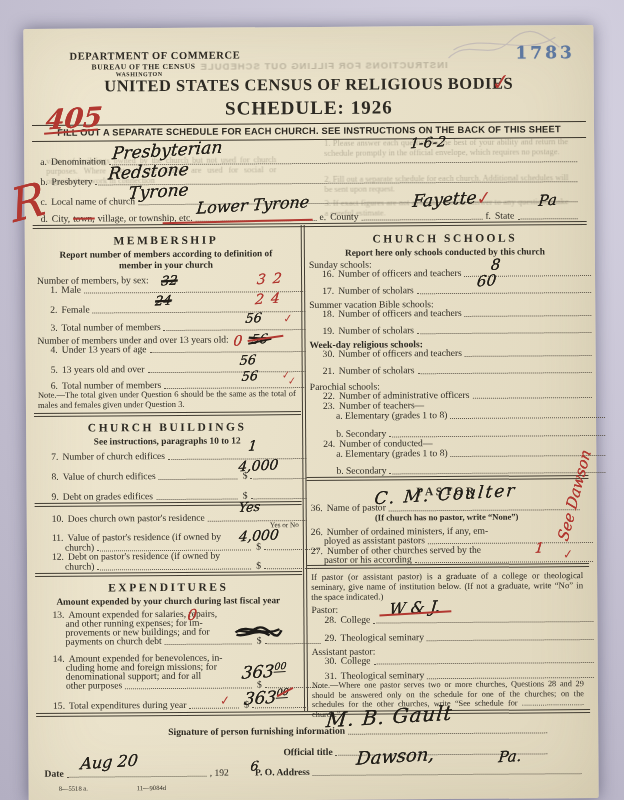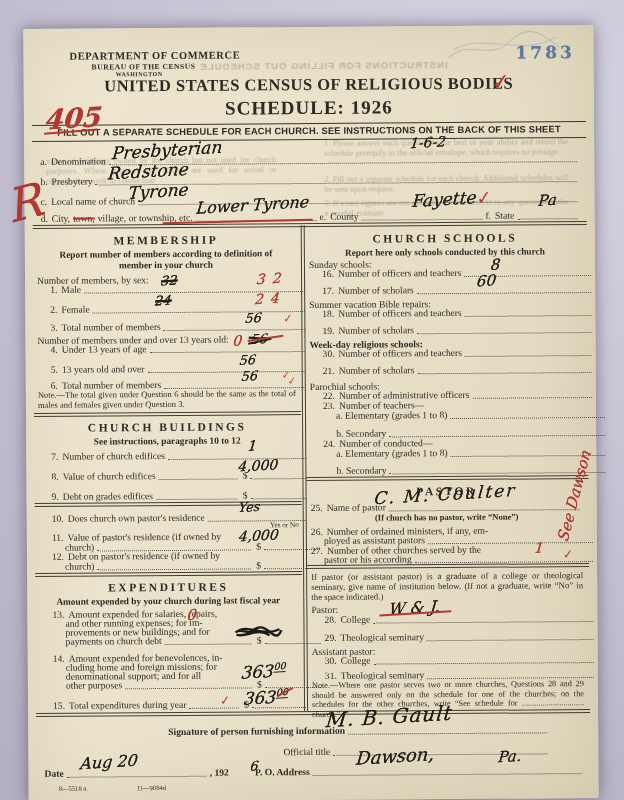--- a/index.html
+++ b/index.html
@@ -312,21 +312,21 @@
     <span class="ldr"></span>
   </div>
   <div class="hw" style="left:466px;top:230px;font-size:15px;">8</div>
   <div class="q rc in1" style="top:259px;">
     <span class="num">17.</span>
     <span class="lbl">Number of scholars</span>
     <span class="ldr"></span>
   </div>
   <div class="hw" style="left:452px;top:246px;font-size:15px;">60</div>
 
-  <div class="grp" style="left:284px;top:272px;">Summer vacation Bible repairs:</div>
+  <div class="grp" style="left:284px;top:272px;">Summer vacation Bible schools:</div>
   <div class="q rc in1" style="top:282px;">
     <span class="num">18.</span>
     <span class="lbl">Number of officers and teachers</span>
     <span class="ldr"></span>
   </div>
   <div class="q rc in1" style="top:299px;">
     <span class="num">19.</span>
     <span class="lbl">Number of scholars</span>
     <span class="ldr"></span>
   </div>
@@ -369,21 +369,21 @@
     <span class="lbl">a. Elementary (grades 1 to 8)</span>
     <span class="ldr"></span>
   </div>
   <div class="q rc in2" style="top:439px;">
     <span class="lbl">b. Secondary</span>
     <span class="ldr"></span>
   </div>
 
   <div class="sec-title" style="left:284px;width:272px;top:459px;">PASTOR</div>
   <div class="q rc" style="top:476px;">
-    <span class="num">25.</span>
+    <span class="num">36.</span>
     <span class="lbl">Name of pastor</span>
     <span class="ldr"></span>
   </div>
   <div class="hw" style="left:348px;top:458px;font-size:17px;letter-spacing:2px;">C. M. Coulter</div>
   <div class="sec-sub" style="left:284px;width:272px;top:487px;font-weight:bold;font-size:8.6px;">(If church has no pastor, write “None”)</div>
 
   <div class="q rc" style="top:500px;">
     <span class="num">26.</span>
     <span class="lbl">Number of ordained ministers, if any, em-</span>
   </div>
@@ -436,28 +436,28 @@
 
   <div class="hw red" style="left:463px;top:461px;width:170px;font-size:15px;text-align:center;transform:rotate(-75deg) skewX(-6deg);">See Dawson</div>
 
   <div class="q" style="left:140px;top:699px;width:382px;">
     <span class="lbl" style="font-weight:bold;">Signature of person furnishing information</span>
     <span class="ldr"></span>
   </div>
   <div class="hw" style="left:298px;top:678px;font-size:20px;letter-spacing:1px;">M. B. Gault</div>
 
   <div class="q" style="left:255px;top:720px;width:267px;">
-    <span class="lbl" style="font-weight:normal;">Official title</span>
+    <span class="lbl" style="font-weight:bold;">Official title</span>
     <span class="ldr"></span>
   </div>
 
   <div class="q" style="left:16px;top:740px;width:540px;">
     <span class="lbl" style="font-weight:bold;">Date</span>
     <span class="ldr" style="flex:0 0 140px;"></span>
-    <span class="lbl" style="font-weight:bold;">, 192</span>
+    <span class="lbl" style="font-weight:normal;">, 192</span>
     <span style="flex:0 0 26px;"></span>
     <span class="lbl" style="font-weight:bold;">P. O. Address</span>
     <span class="ldr"></span>
   </div>
   <div class="hw" style="left:52px;top:724px;font-size:16px;">Aug 20</div>
   <div class="hw" style="left:222px;top:731px;font-size:13px;">6</div>
   <div class="hw" style="left:328px;top:719px;font-size:18px;">Dawson,</div>
   <div class="hw" style="left:470px;top:722px;font-size:15px;">Pa.</div>
 
   <div class="tiny" style="left:30px;top:756px;font-size:6.6px;">8—5518 a.</div>

